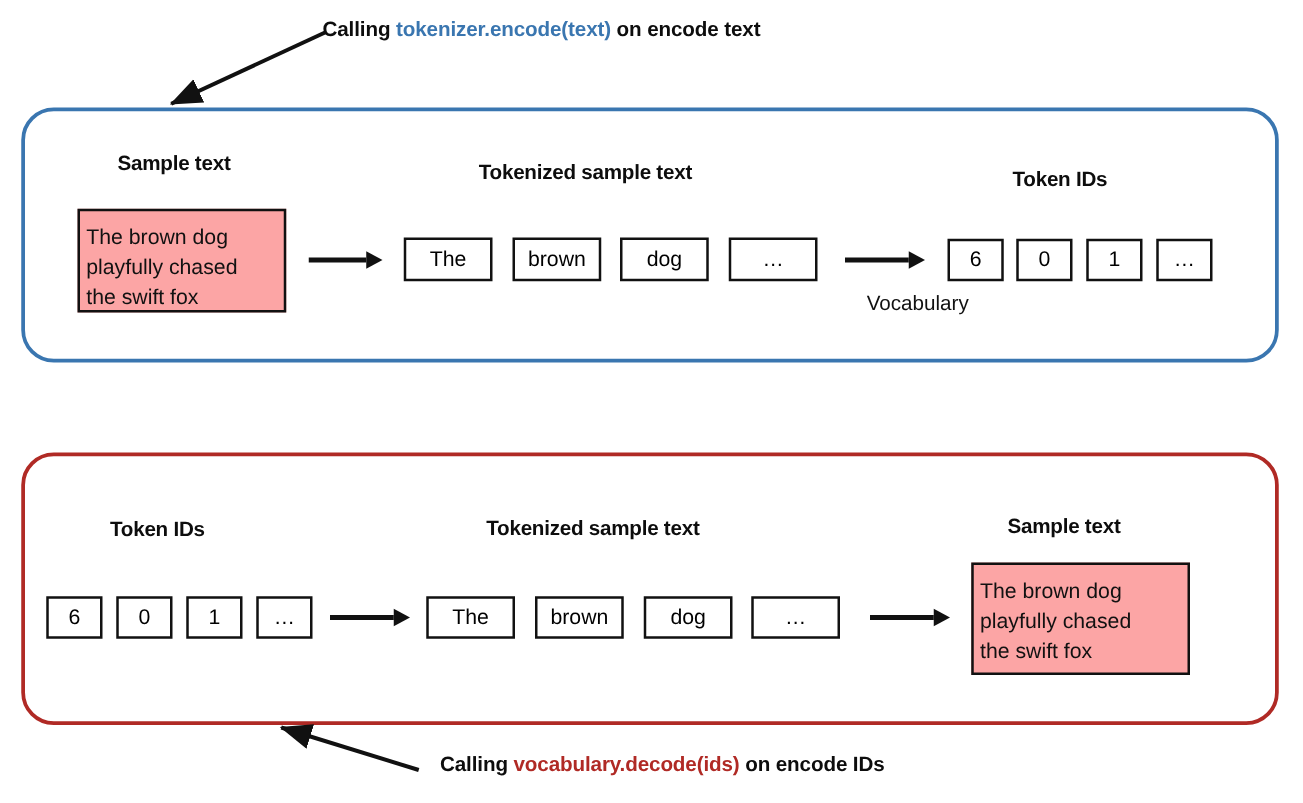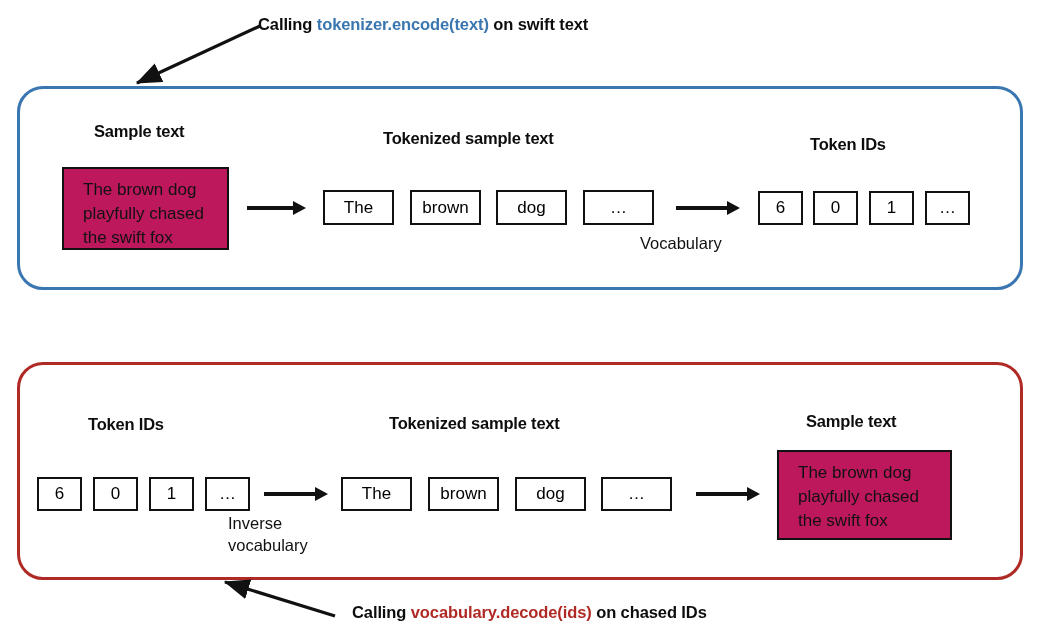--- a/index.html
+++ b/index.html
@@ -61,25 +61,25 @@
     color: #0d0d0d;
     white-space: nowrap;
     letter-spacing: -0.2px;
   }
 
   
   .textbox {
     position: absolute;
     box-sizing: border-box;
     border: 2px solid #111111;
-    background: #be185d;
+    background: #fca5a5;
     font-size: 17px;
     line-height: 24px;
     color: #111111;
-    padding: 9px 19px;
+    padding: 9px 5px;
     white-space: pre-line;
   }
 
   
   .cell {
     position: absolute;
     box-sizing: border-box;
     border: 2px solid #111111;
     background: #ffffff;
     display: flex;
@@ -109,39 +109,39 @@
     border-bottom: 7px solid transparent;
     border-left: 13px solid #111111;
   }
 
   
   .sublabel {
     position: absolute;
     font-size: 16.5px;
     line-height: 22px;
     color: #111111;
-    text-align: left;
+    text-align: right;
     white-space: pre-line;
   }
 
   
   .pointer {
     position: absolute;
     overflow: visible;
   }
 </style>
 </head>
 <body>
 
 <div class="stage">
 
   <div class="caption" id="caption-encode">
     <span>Calling</span>
     <span class="code-blue">tokenizer.encode(text)</span>
-    <span>on swift text</span>
+    <span>on encode text</span>
   </div>
 
   <svg class="pointer" id="pointer-encode" style="left:125px; top:20px;" width="145" height="75" viewBox="0 0 145 75">
     <defs>
       <marker id="ah-dark" markerWidth="9" markerHeight="9" refX="7.6" refY="3.2" orient="auto">
         <path d="M0,0 L8,3.2 L0,6.4 Z" fill="#111111"></path>
       </marker>
     </defs>
     <line x1="135" y1="6" x2="12" y2="63" stroke="#111111" stroke-width="3.2" marker-end="url(#ah-dark)"></line>
   </svg>
@@ -184,22 +184,20 @@
 
   <div class="cell" style="left:37px; top:477px; width:45px; height:34px;">6</div>
   <div class="cell" style="left:93px; top:477px; width:45px; height:34px;">0</div>
   <div class="cell" style="left:149px; top:477px; width:45px; height:34px;">1</div>
   <div class="cell" style="left:205px; top:477px; width:45px; height:34px;">…</div>
 
   <div class="arrow-h" style="left:264px; top:487px; width:64px;">
     <div class="shaft" style="width:51px;"></div>
     <div class="head" style="left:51px;"></div>
   </div>
-  <div class="sublabel" style="left:228px; top:512px; width:135px;">Inverse
-vocabulary</div>
 
   <div class="heading" style="left:389px; top:414px;">Tokenized sample text</div>
 
   <div class="cell" style="left:341px; top:477px; width:71px; height:34px;">The</div>
   <div class="cell" style="left:428px; top:477px; width:71px; height:34px;">brown</div>
   <div class="cell" style="left:515px; top:477px; width:71px; height:34px;">dog</div>
   <div class="cell" style="left:601px; top:477px; width:71px; height:34px;">…</div>
 
   <div class="arrow-h" style="left:696px; top:487px; width:64px;">
     <div class="shaft" style="width:51px;"></div>
@@ -211,16 +209,16 @@
 playfully chased
 the swift fox</div>
 
   <svg class="pointer" id="pointer-decode" style="left:215px; top:573px;" width="130" height="50" viewBox="0 0 130 50">
     <line x1="120" y1="43" x2="10" y2="9" stroke="#111111" stroke-width="3.2" marker-end="url(#ah-dark)"></line>
   </svg>
 
   <div class="caption" id="caption-decode">
     <span>Calling</span>
     <span class="code-red">vocabulary.decode(ids)</span>
-    <span>on chased IDs</span>
+    <span>on encode IDs</span>
   </div>
 
 </div>
 
 </body></html>

